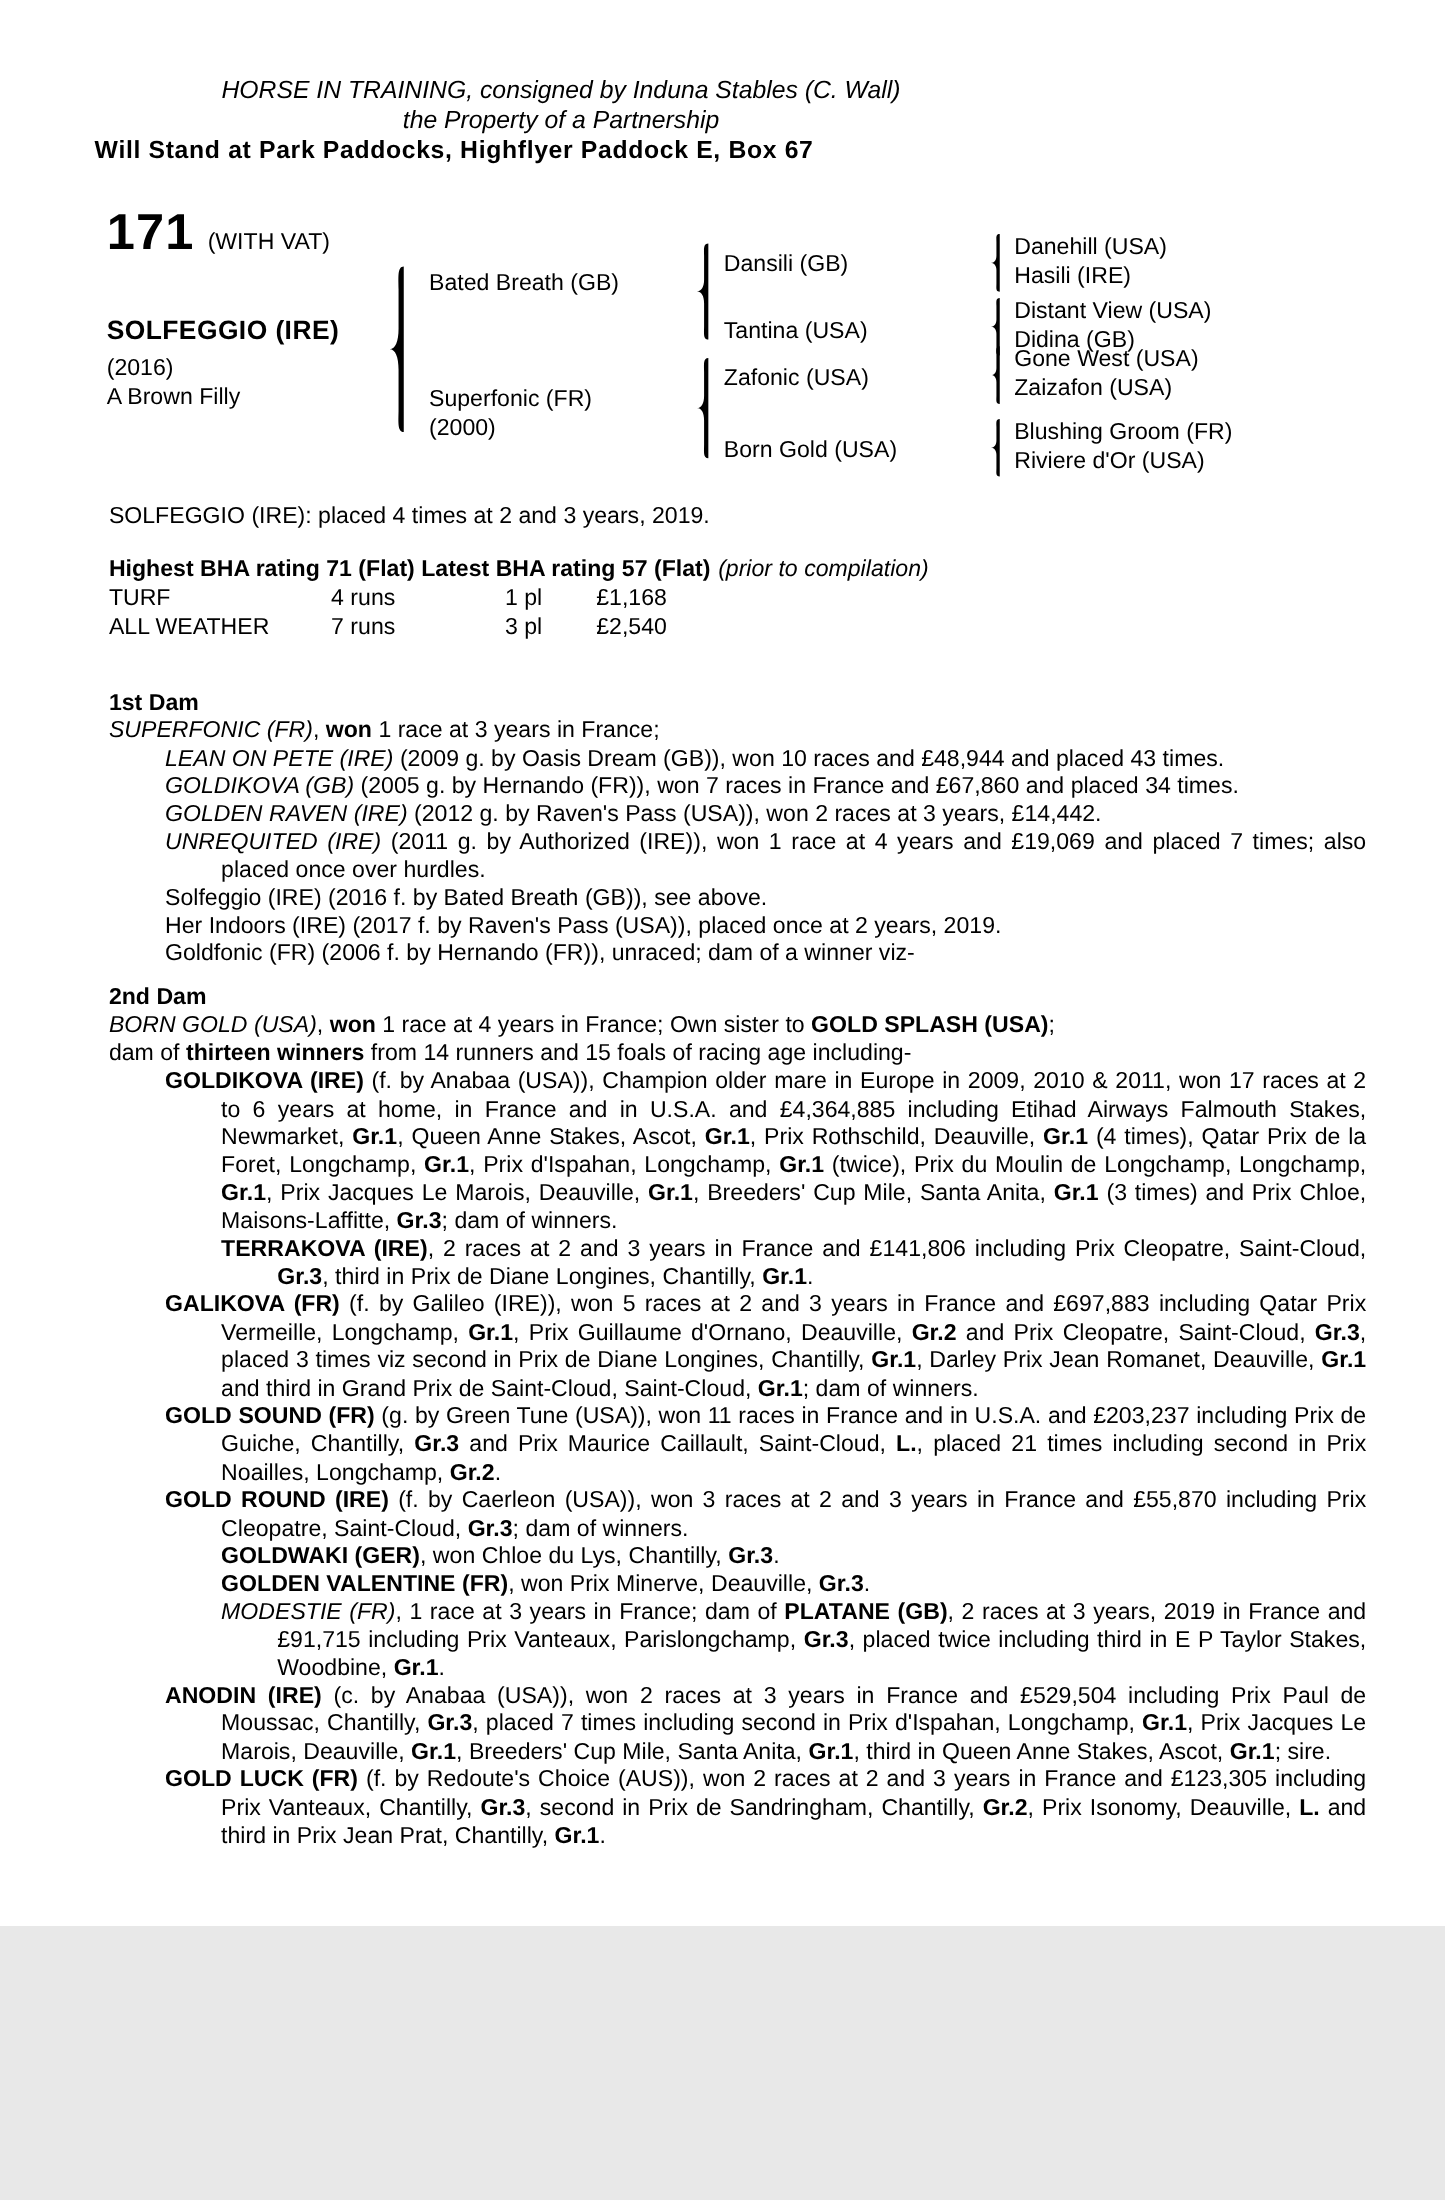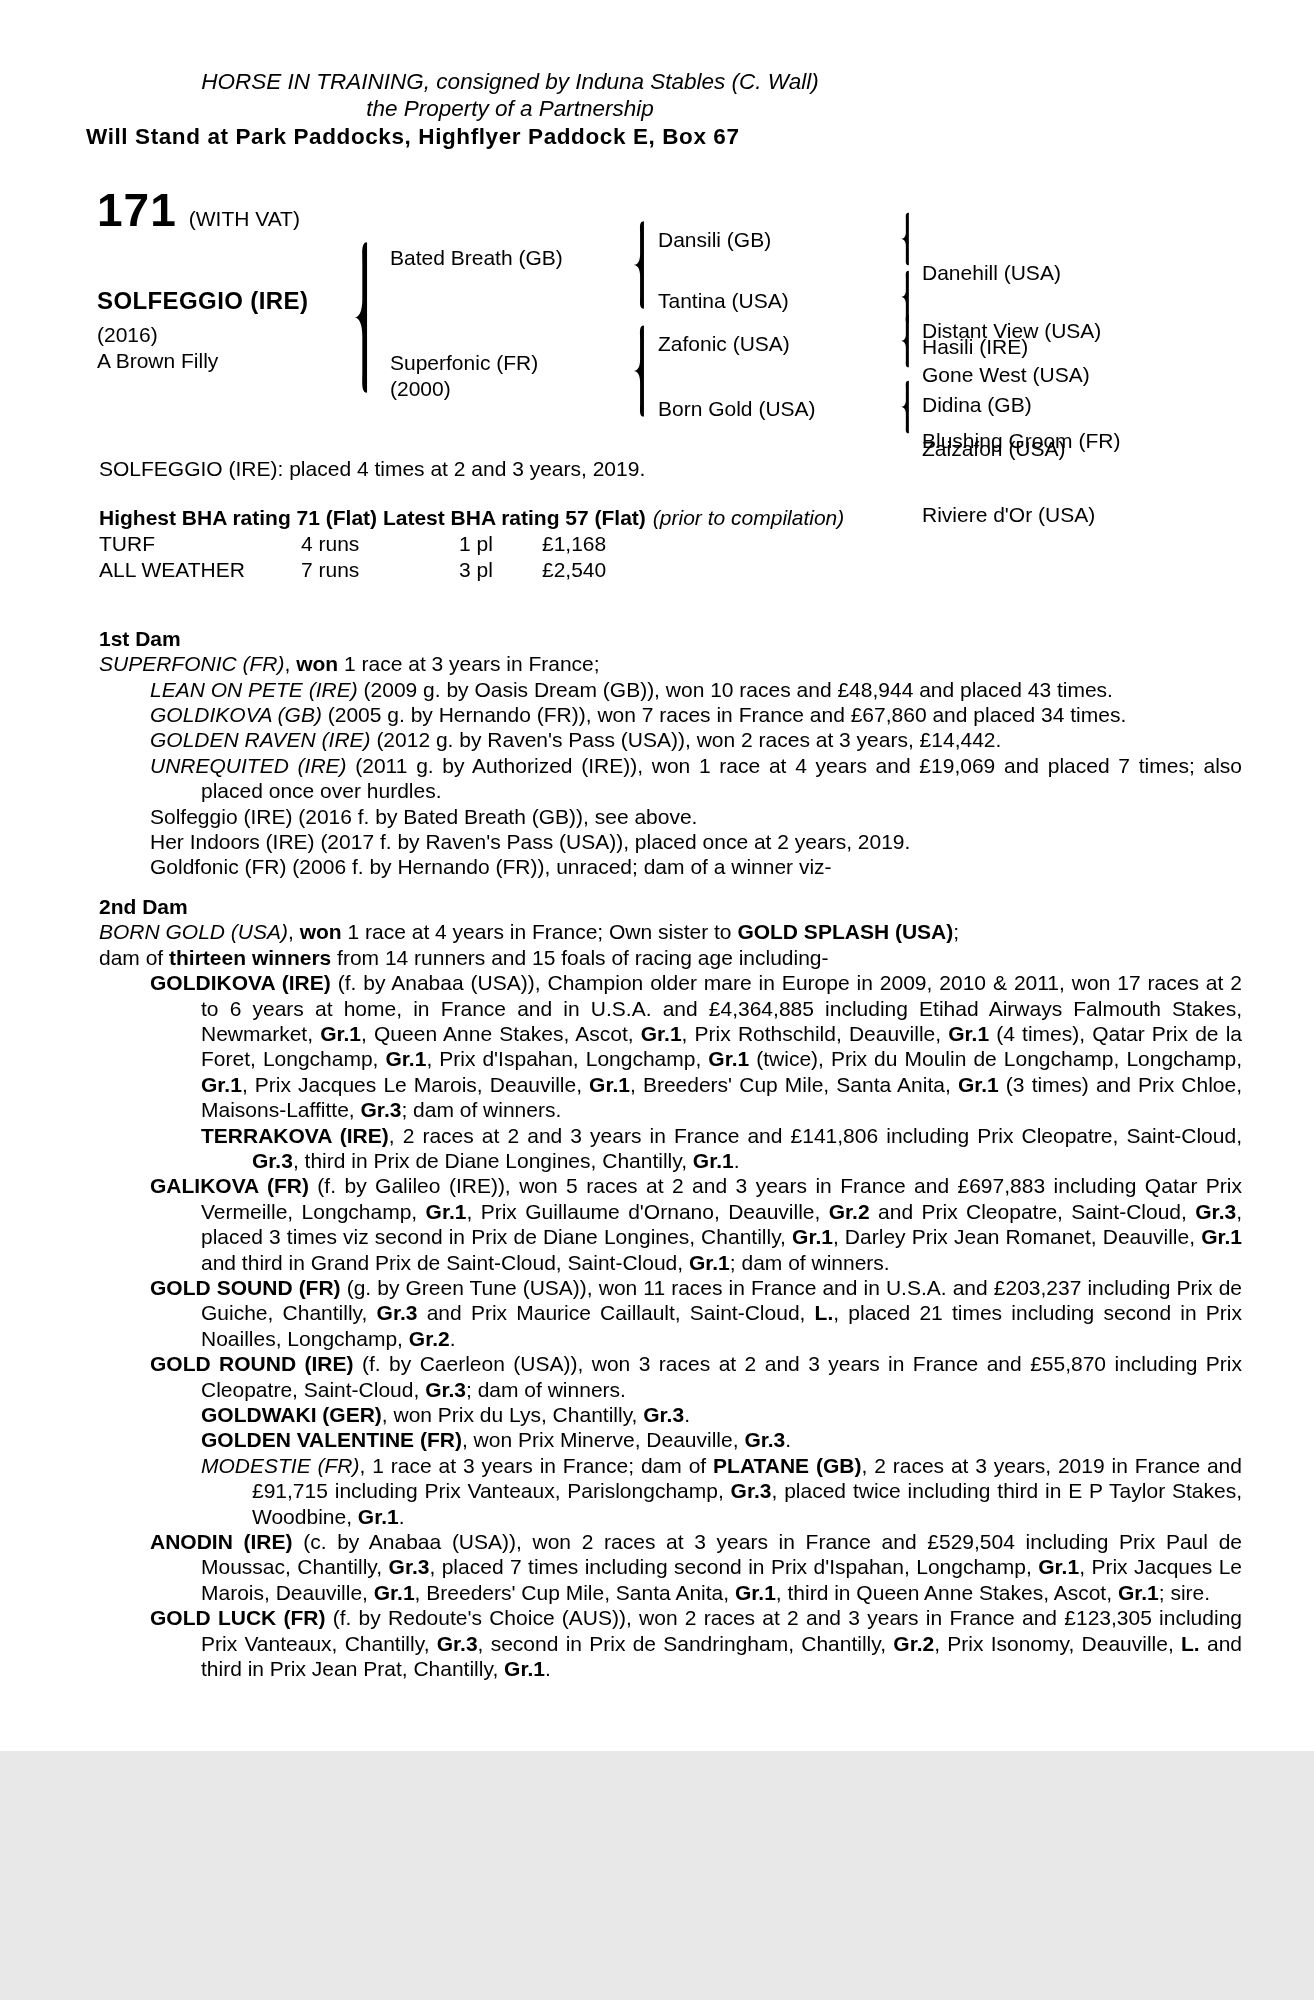--- a/index.html
+++ b/index.html
@@ -27,21 +27,21 @@
   .pedigree{position:absolute;top:0;left:0;width:1314px;height:452px;padding-left:14px;}
   .lot-line{position:absolute;left:97px;top:198px;display:flex;align-items:baseline;gap:12px;}
   .lot-number{font-size:46px;font-weight:700;letter-spacing:1px;}
   .lot-vat{font-size:21px;}
   .horse-name{position:absolute;left:97px;top:288px;font-size:24px;font-weight:700;letter-spacing:0.4px;}
   .horse-year{position:absolute;left:97px;top:322px;}
   .horse-desc{position:absolute;left:97px;top:348px;}
   .ped-item{position:absolute;white-space:nowrap;}
   .brace{position:absolute;overflow:visible;}
   .ggp-pair{position:absolute;left:898px;display:flex;gap:10px;}
-  .ggp-pair .names div{line-height:26px;white-space:nowrap;margin-top:48px;}
+  .ggp-pair .names div{line-height:26px;white-space:nowrap;}
   .ggp-brace{width:14px;height:54px;flex:0 0 14px;}
   
   .body-col{position:absolute;top:456px;left:99px;width:1143px;}
   .race-record{margin:0;}
   .ratings{margin-top:24px;}
   .ratings-head{white-space:nowrap;}
   .rb{font-weight:700;}
   .ri{font-style:italic;margin-left:7px;}
   .stats-row{display:flex;line-height:26px;}
   .c-surface{width:202px;}
@@ -177,21 +177,21 @@
         </section>
         <section class="dam-section">
           <div class="dam-heading">2nd Dam</div>
           <p class="para e0"><span class="s-i">BORN GOLD (USA)</span><span>, </span><span class="s-b">won</span><span> 1 race at 4 years in France; Own sister to </span><span class="s-b">GOLD SPLASH (USA)</span><span>;</span></p>
           <p class="para e0"><span>dam of </span><span class="s-b">thirteen winners</span><span> from 14 runners and 15 foals of racing age including-</span></p>
           <p class="para e1"><span class="s-b">GOLDIKOVA (IRE)</span><span> (f. by Anabaa (USA)), Champion older mare in Europe in 2009, 2010 &amp; 2011, won 17 races at 2 to 6 years at home, in France and in U.S.A. and £4,364,885 including Etihad Airways Falmouth Stakes, Newmarket, </span><span class="s-b">Gr.1</span><span>, Queen Anne Stakes, Ascot, </span><span class="s-b">Gr.1</span><span>, Prix Rothschild, Deauville, </span><span class="s-b">Gr.1</span><span> (4 times), Qatar Prix de la Foret, Longchamp, </span><span class="s-b">Gr.1</span><span>, Prix d'Ispahan, Longchamp, </span><span class="s-b">Gr.1</span><span> (twice), Prix du Moulin de Longchamp, Longchamp, </span><span class="s-b">Gr.1</span><span>, Prix Jacques Le Marois, Deauville, </span><span class="s-b">Gr.1</span><span>, Breeders' Cup Mile, Santa Anita, </span><span class="s-b">Gr.1</span><span> (3 times) and Prix Chloe, Maisons-Laffitte, </span><span class="s-b">Gr.3</span><span>; dam of winners.</span></p>
           <p class="para e2"><span class="s-b">TERRAKOVA (IRE)</span><span>, 2 races at 2 and 3 years in France and £141,806 including Prix Cleopatre, Saint-Cloud, </span><span class="s-b">Gr.3</span><span>, third in Prix de Diane Longines, Chantilly, </span><span class="s-b">Gr.1</span><span>.</span></p>
           <p class="para e1"><span class="s-b">GALIKOVA (FR)</span><span> (f. by Galileo (IRE)), won 5 races at 2 and 3 years in France and £697,883 including Qatar Prix Vermeille, Longchamp, </span><span class="s-b">Gr.1</span><span>, Prix Guillaume d'Ornano, Deauville, </span><span class="s-b">Gr.2</span><span> and Prix Cleopatre, Saint-Cloud, </span><span class="s-b">Gr.3</span><span>, placed 3 times viz second in Prix de Diane Longines, Chantilly, </span><span class="s-b">Gr.1</span><span>, Darley Prix Jean Romanet, Deauville, </span><span class="s-b">Gr.1</span><span> and third in Grand Prix de Saint-Cloud, Saint-Cloud, </span><span class="s-b">Gr.1</span><span>; dam of winners.</span></p>
           <p class="para e1"><span class="s-b">GOLD SOUND (FR)</span><span> (g. by Green Tune (USA)), won 11 races in France and in U.S.A. and £203,237 including Prix de Guiche, Chantilly, </span><span class="s-b">Gr.3</span><span> and Prix Maurice Caillault, Saint-Cloud, </span><span class="s-b">L.</span><span>, placed 21 times including second in Prix Noailles, Longchamp, </span><span class="s-b">Gr.2</span><span>.</span></p>
           <p class="para e1"><span class="s-b">GOLD ROUND (IRE)</span><span> (f. by Caerleon (USA)), won 3 races at 2 and 3 years in France and £55,870 including Prix Cleopatre, Saint-Cloud, </span><span class="s-b">Gr.3</span><span>; dam of winners.</span></p>
-          <p class="para e2"><span class="s-b">GOLDWAKI (GER)</span><span>, won Prix du Lys, Chantilly, </span><span class="s-b">Gr.3</span><span>.</span></p>
+          <p class="para e2"><span class="s-b">GOLDWAKI (GER)</span><span>, won Chloe du Lys, Chantilly, </span><span class="s-b">Gr.3</span><span>.</span></p>
           <p class="para e2"><span class="s-b">GOLDEN VALENTINE (FR)</span><span>, won Prix Minerve, Deauville, </span><span class="s-b">Gr.3</span><span>.</span></p>
           <p class="para e2"><span class="s-i">MODESTIE (FR)</span><span>, 1 race at 3 years in France; dam of </span><span class="s-b">PLATANE (GB)</span><span>, 2 races at 3 years, 2019 in France and £91,715 including Prix Vanteaux, Parislongchamp, </span><span class="s-b">Gr.3</span><span>, placed twice including third in E P Taylor Stakes, Woodbine, </span><span class="s-b">Gr.1</span><span>.</span></p>
           <p class="para e1"><span class="s-b">ANODIN (IRE)</span><span> (c. by Anabaa (USA)), won 2 races at 3 years in France and £529,504 including Prix Paul de Moussac, Chantilly, </span><span class="s-b">Gr.3</span><span>, placed 7 times including second in Prix d'Ispahan, Longchamp, </span><span class="s-b">Gr.1</span><span>, Prix Jacques Le Marois, Deauville, </span><span class="s-b">Gr.1</span><span>, Breeders' Cup Mile, Santa Anita, </span><span class="s-b">Gr.1</span><span>, third in Queen Anne Stakes, Ascot, </span><span class="s-b">Gr.1</span><span>; sire.</span></p>
           <p class="para e1"><span class="s-b">GOLD LUCK (FR)</span><span> (f. by Redoute's Choice (AUS)), won 2 races at 2 and 3 years in France and £123,305 including Prix Vanteaux, Chantilly, </span><span class="s-b">Gr.3</span><span>, second in Prix de Sandringham, Chantilly, </span><span class="s-b">Gr.2</span><span>, Prix Isonomy, Deauville, </span><span class="s-b">L.</span><span> and third in Prix Jean Prat, Chantilly, </span><span class="s-b">Gr.1</span><span>.</span></p>
         </section>
       </div>
   </div>
 
 </div>
 

